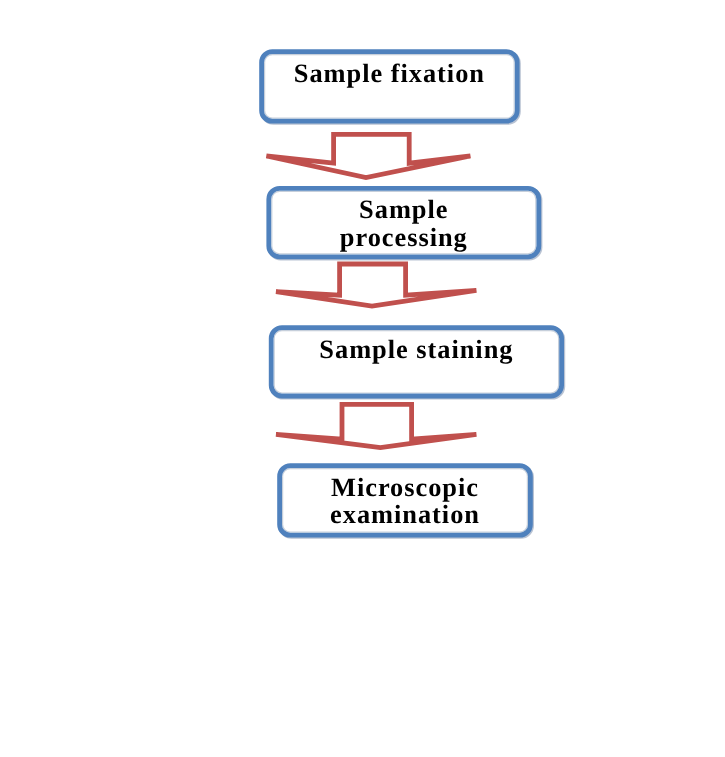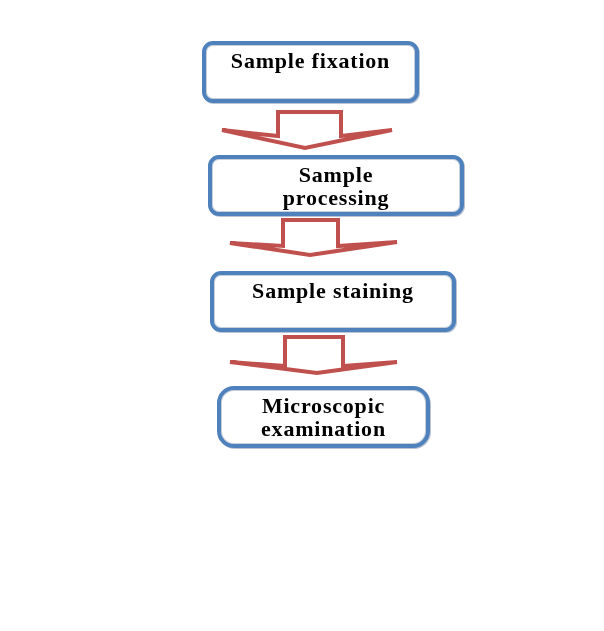--- a/index.html
+++ b/index.html
@@ -21,20 +21,21 @@
     font-family: "Liberation Serif", "DejaVu Serif", serif;
   }
   .flow-box {
     position: absolute;
     background: var(--box-fill);
     border: 4px solid var(--box-border);
     border-radius: 11px;
     box-shadow: 1px 1px 0 rgba(54,84,128,0.35), inset 0 0 0 1px rgba(52,82,124,0.28);
     padding-top: 4px;
     text-align: center;
+    margin-left: 14px;
   }
   .flow-box .label {
     display: block;
     white-space: pre-line;
     font-weight: bold;
     font-size: 22px;
     line-height: 23px;
     letter-spacing: 0.8px;
     color: var(--text);
   }
@@ -57,35 +58,35 @@
 <div class="canvas">
 
   <div class="flow-box" style="left:202px; top:41px; width:217px; height:62px;">
     <span class="label">Sample fixation</span>
   </div>
 
   <svg class="flow-arrow" style="left:218px; top:108px;" width="178" height="44" viewBox="0 0 178 44">
     <polygon points="60,4 123,4 123,28 174,22 87,40 4,22 60,28"></polygon>
   </svg>
 
-  <div class="flow-box" style="left:208px; top:155px; width:256px; height:61px;">
+  <div class="flow-box" style="left:208px; top:155px; width:229px; height:61px;">
     <span class="label">Sample
 processing</span>
   </div>
 
   <svg class="flow-arrow" style="left:228px; top:218px;" width="172" height="42" viewBox="0 0 172 42">
     <polygon points="55,2 110,2 110,28 169,24 82,37 2,25 55,28"></polygon>
   </svg>
 
   <div class="flow-box" style="left:210px; top:271px; width:246px; height:61px;">
     <span class="label">Sample staining</span>
   </div>
 
   <svg class="flow-arrow" style="left:228px; top:335px;" width="172" height="42" viewBox="0 0 172 42">
     <polygon points="57,2 115,2 115,31 169,27 89,38 2,27 57,31"></polygon>
   </svg>
 
-  <div class="flow-box" style="left:217px; top:386px; width:213px; height:62px;border-radius:17px;">
+  <div class="flow-box" style="left:217px; top:386px; width:213px; height:62px;">
     <span class="label">Microscopic
 examination</span>
   </div>
 
 </div>
 
 </body></html>

